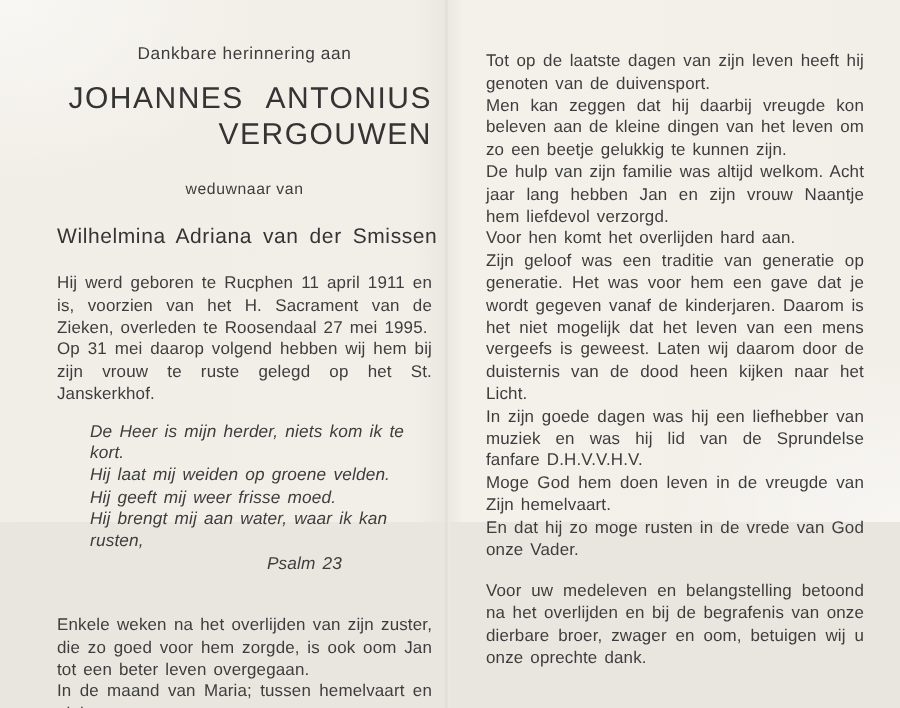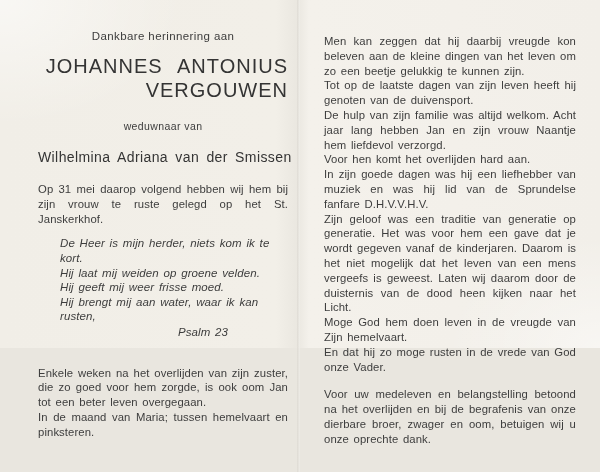--- a/index.html
+++ b/index.html
@@ -127,44 +127,45 @@
   <div class="left-page">
     <p class="intro">Dankbare herinnering aan</p>
     <div class="name">
       <div>JOHANNES ANTONIUS</div>
       <div class="line2">VERGOUWEN</div>
     </div>
     <p class="relation">weduwnaar van</p>
     <p class="spouse">Wilhelmina Adriana van der Smissen</p>
 
     <div class="body-text left-body">
+      <p>Hij werd geboren te Rucphen 11 april 1911 en is, voorzien van het H. Sacrament van de Zieken, overleden te Roosendaal 27 mei 1995.</p>
       <p>Op 31 mei daarop volgend hebben wij hem bij zijn vrouw te ruste gelegd op het St. Janskerkhof.</p>
 
       <div class="psalm">
         <p>De Heer is mijn herder, niets kom ik te kort.</p>
         <p>Hij laat mij weiden op groene velden.</p>
         <p>Hij geeft mij weer frisse moed.</p>
         <p>Hij brengt mij aan water, waar ik kan rusten,</p>
         <p class="psalm-attribution">Psalm 23</p>
       </div>
 
       <p class="after-psalm">Enkele weken na het overlijden van zijn zuster, die zo goed voor hem zorgde, is ook oom Jan tot een beter leven overgegaan.</p>
       <p>In de maand van Maria; tussen hemelvaart en pinksteren.</p>
 
     </div>
   </div>
 
   <div class="right-page">
     <div class="body-text">
+      <p>Tot op de laatste dagen van zijn leven heeft hij genoten van de duivensport.</p>
       <p>Men kan zeggen dat hij daarbij vreugde kon beleven aan de kleine dingen van het leven om zo een beetje gelukkig te kunnen zijn.</p>
-      <p>Tot op de laatste dagen van zijn leven heeft hij genoten van de duivensport.</p>
       <p>De hulp van zijn familie was altijd welkom. Acht jaar lang hebben Jan en zijn vrouw Naantje hem liefdevol verzorgd.</p>
       <p>Voor hen komt het overlijden hard aan.</p>
+      <p>Zijn geloof was een traditie van generatie op generatie. Het was voor hem een gave dat je wordt gegeven vanaf de kinderjaren. Daarom is het niet mogelijk dat het leven van een mens vergeefs is geweest. Laten wij daarom door de duisternis van de dood heen kijken naar het Licht.</p>
       <p>In zijn goede dagen was hij een liefhebber van muziek en was hij lid van de Sprundelse fanfare D.H.V.V.H.V.</p>
-      <p>Zijn geloof was een traditie van generatie op generatie. Het was voor hem een gave dat je wordt gegeven vanaf de kinderjaren. Daarom is het niet mogelijk dat het leven van een mens vergeefs is geweest. Laten wij daarom door de duisternis van de dood heen kijken naar het Licht.</p>
       <p>Moge God hem doen leven in de vreugde van Zijn hemelvaart.</p>
       <p>En dat hij zo moge rusten in de vrede van God onze Vader.</p>
       <p class="closing">Voor uw medeleven en belangstelling betoond na het overlijden en bij de begrafenis van onze dierbare broer, zwager en oom, betuigen wij u onze oprechte dank.</p>
     </div>
     <div class="signature">
       <div>Broers en zusters</div>
 
     </div>
   </div>
 </div>

